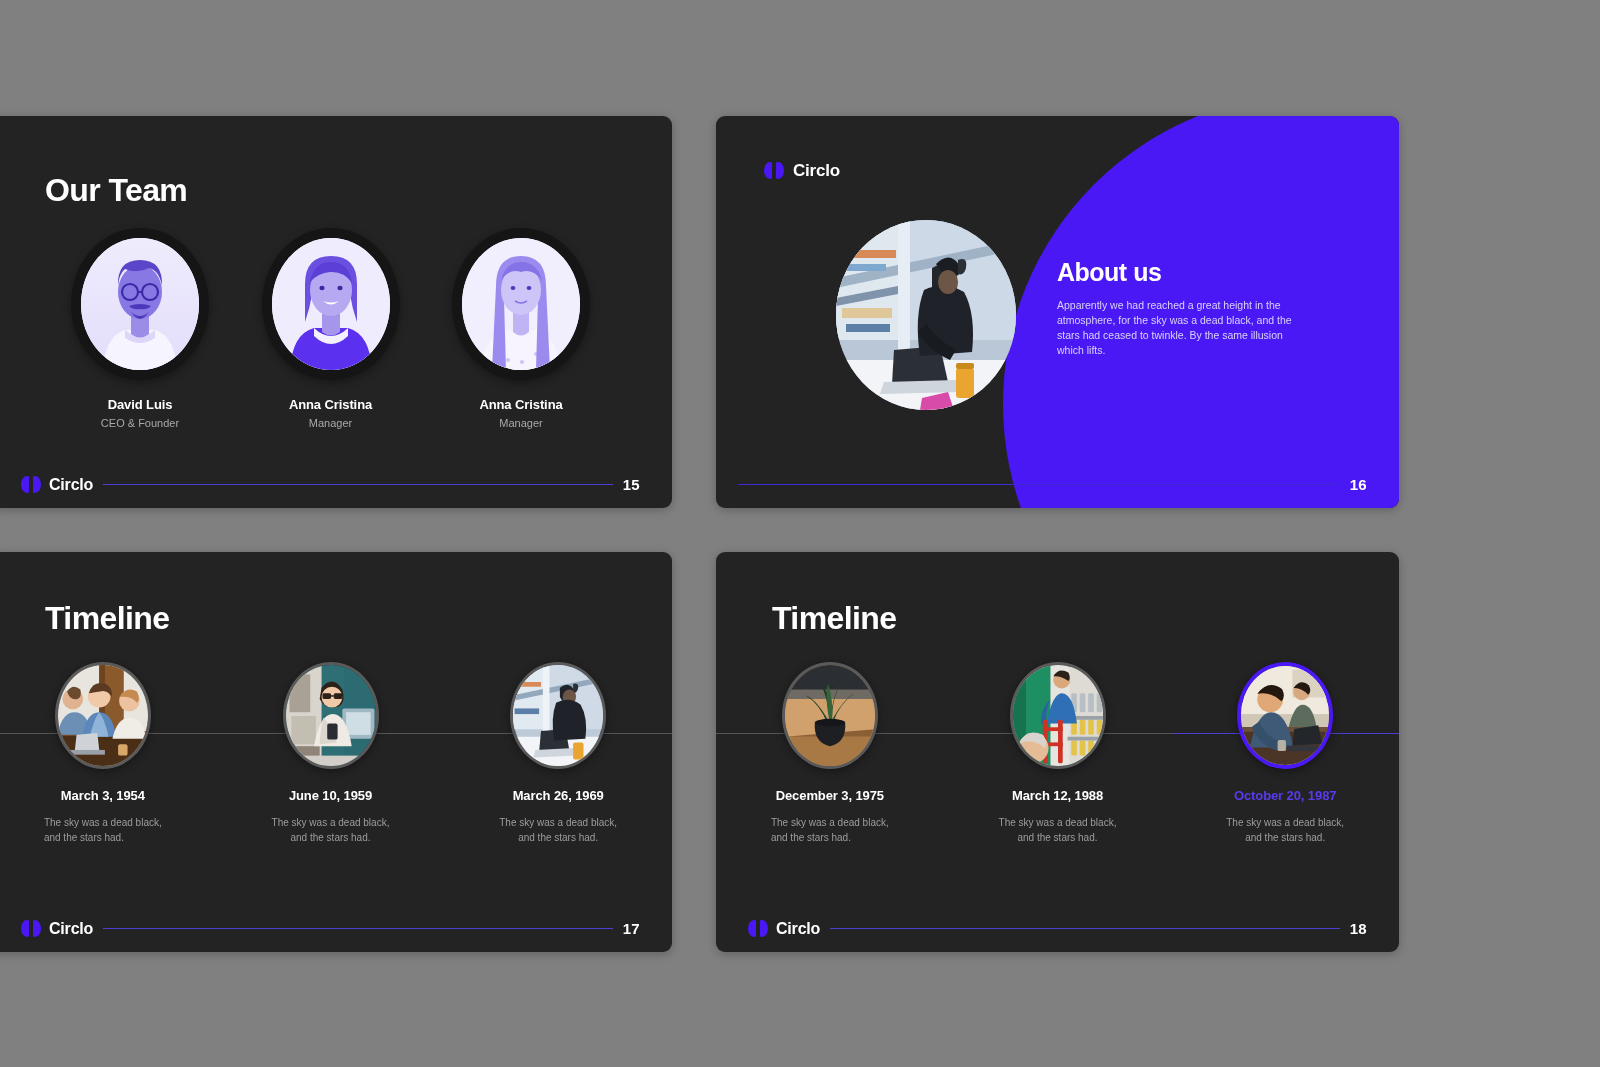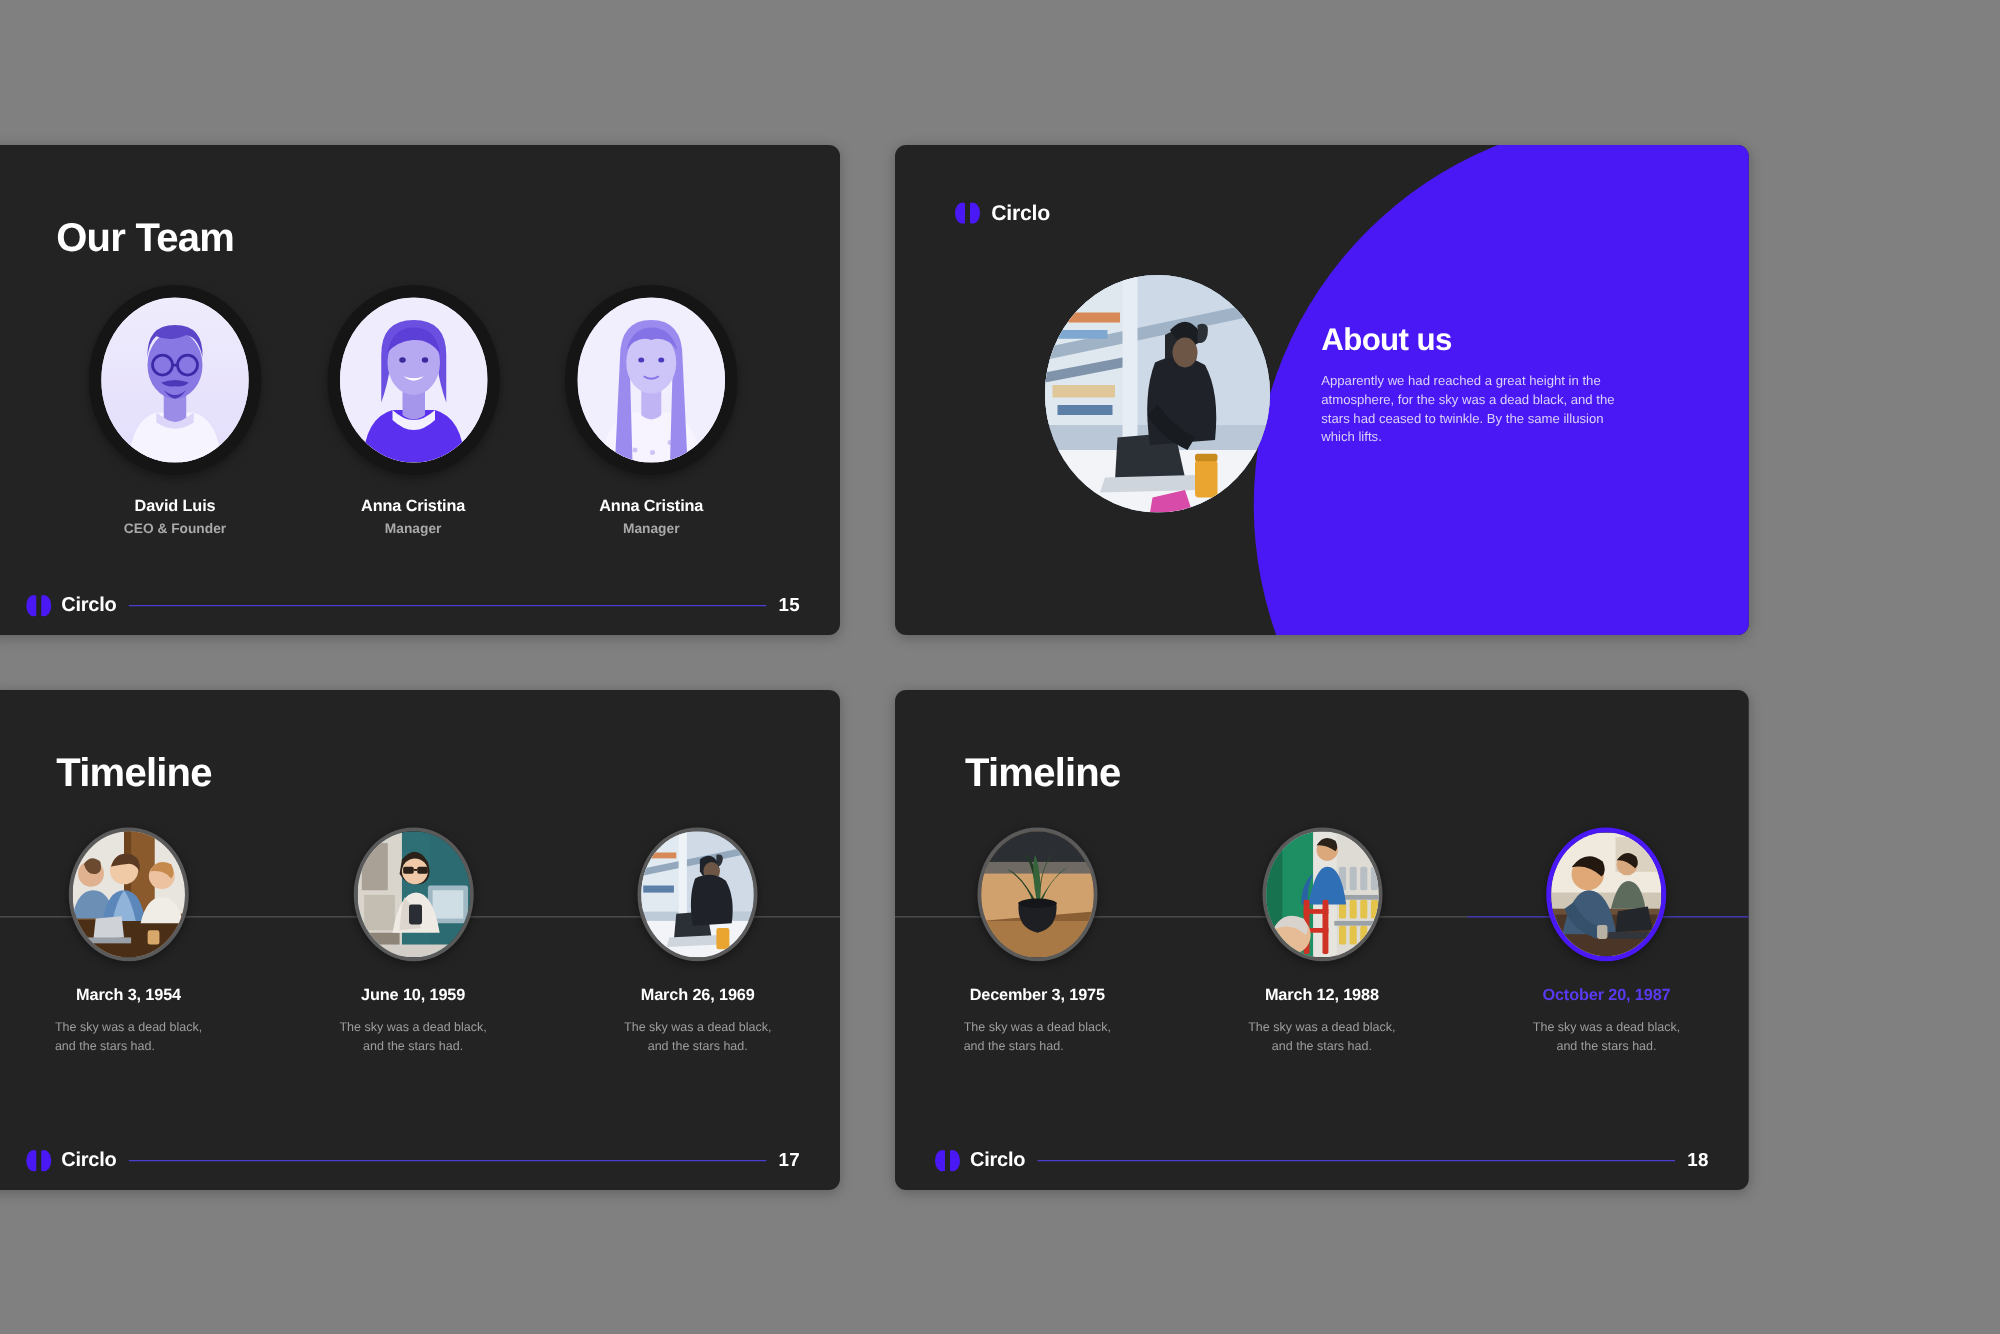--- a/index.html
+++ b/index.html
@@ -117,21 +117,21 @@
     background:#e9e4fb;
   }
   .avatar svg{ display:block; width:100%; height:100%; }
   .m-name{
     margin-top:17px;
     color:#ffffff; font-size:13px; font-weight:700;
     letter-spacing:-0.1px;
   }
   .m-role{
     margin-top:5px;
-    color:#a9a9a9; font-size:11px; font-weight:700;text-align:center;
+    color:#a9a9a9; font-size:11px; font-weight:400;text-align:center;
   }
 
   
   .s-about .brandtop{
     position:absolute; left:48px; top:45px;
     display:flex; align-items:center; gap:9px;
     z-index:20;
   }
   .s-about .brandtop .brand-name{ font-size:17px; }
   .bigcircle{
@@ -386,20 +386,24 @@
         <path d="M90 104 q14 18 30 26 l-6 10 q-22 -10 -32 -28 z" fill="#181b20"></path>
         <ellipse cx="112" cy="62" rx="10" ry="12" fill="#6d5646"></ellipse>
       </svg>
     </div>
 
     <div class="about-text">
       <h1 class="title">About us</h1>
       <p class="about-body">Apparently  we had reached a great height in the atmosphere, for the sky was a dead black, and the stars had ceased to twinkle. By the same illusion which lifts.</p>
     </div>
 
+    <div class="footer">
+      <span class="fline"></span>
+      <span class="pagenum">16</span>
+    </div>
   </section>
 
   <section class="slide s-time">
     <h1 class="title big">Timeline</h1>
 
     <div class="tl-wrap">
       <div class="tl-line"></div>
       <div class="tl-items">
 
         <div class="tl-item">

